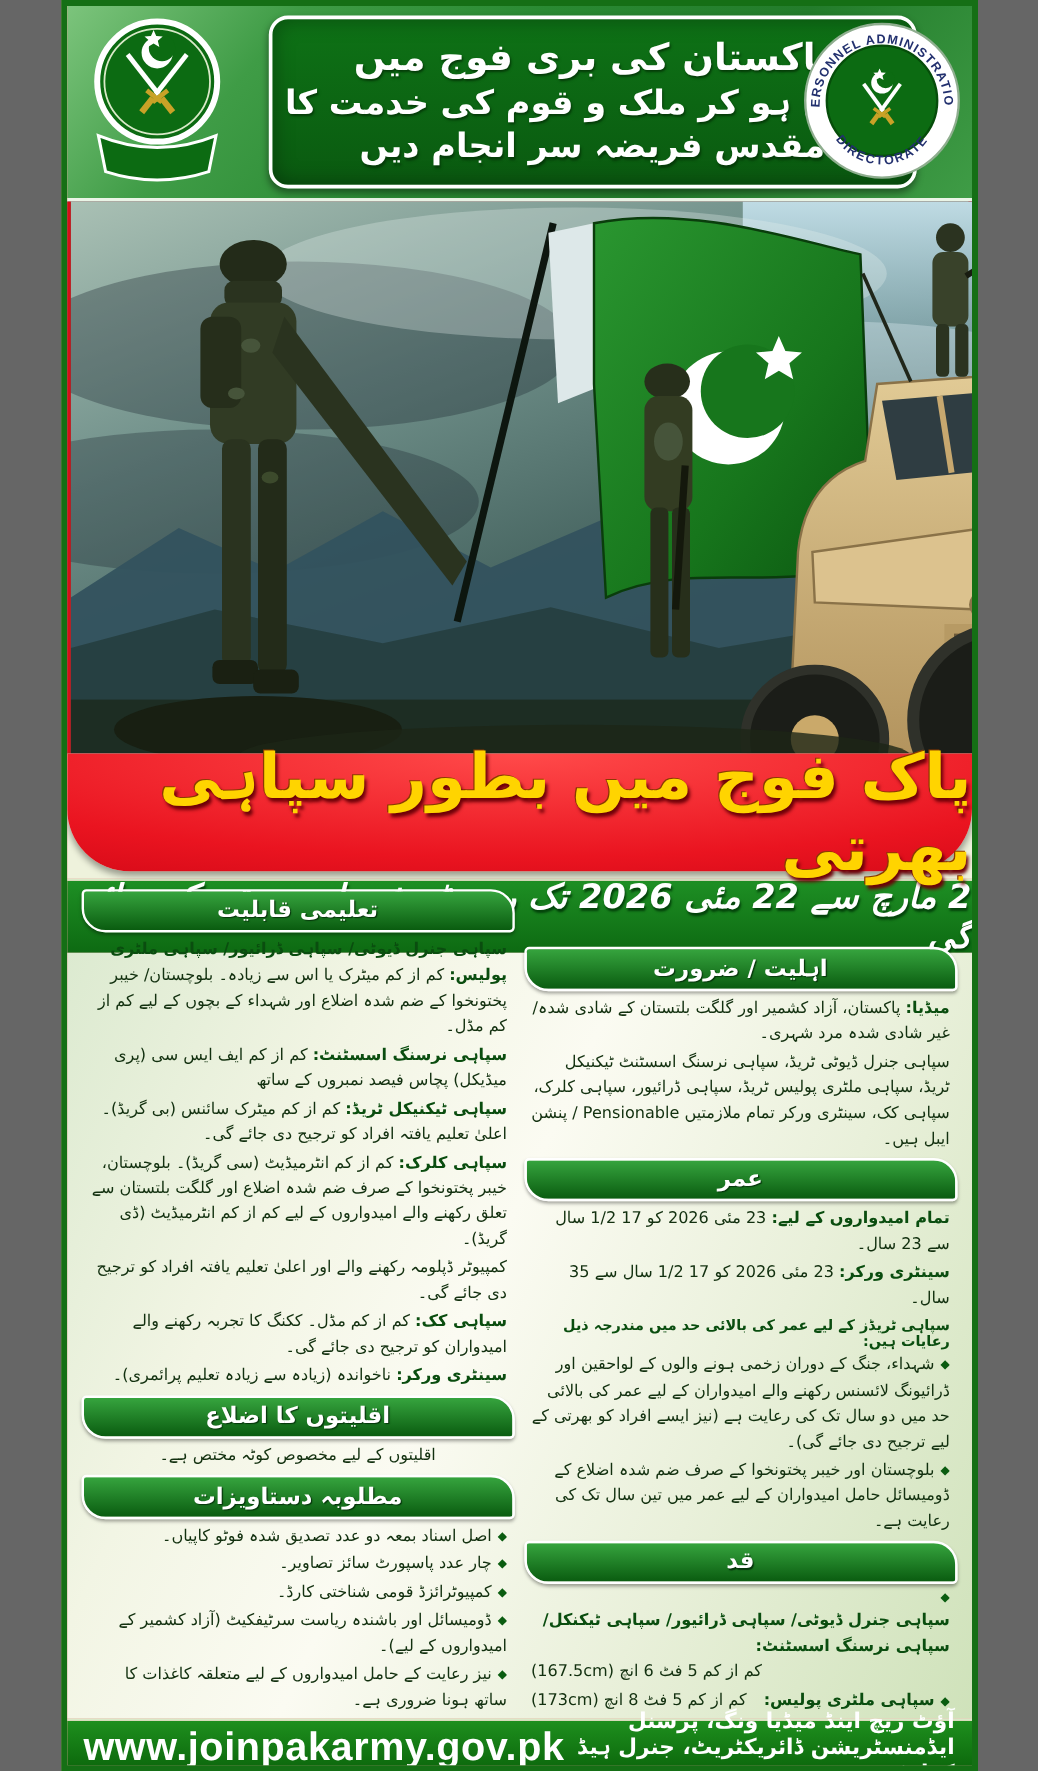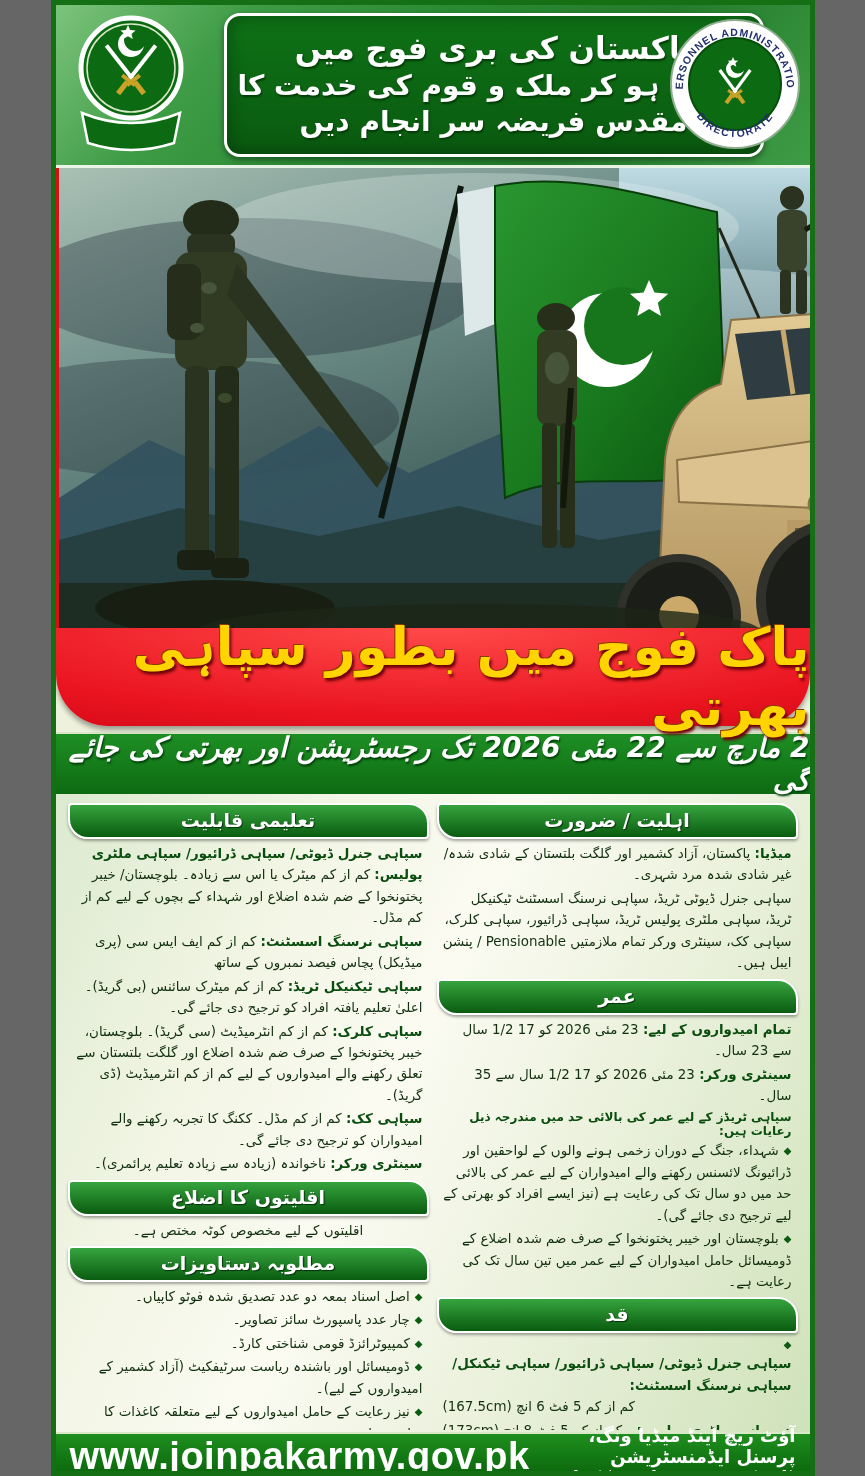--- a/index.html
+++ b/index.html
@@ -26,37 +26,37 @@
     border-radius:0 0 52px 52px;display:flex;align-items:center;justify-content:center;
     box-shadow:0 4px 5px rgba(0,0,0,.35);}
   .ribbon-red span{color:#ffd400;font-size:52px;font-weight:bold;direction:rtl;
     text-shadow:2px 3px 3px #6d0008, -1px -1px 0 #8c3b00;}
   
   .ribbon-date{height:60px;background:linear-gradient(180deg,#1e8f24,#0d6a12);
     display:flex;align-items:center;justify-content:center;border-top:2px solid #d9e9c8;}
   .ribbon-date span{color:#ffffff;font-size:28px;font-weight:bold;direction:rtl;text-shadow:1px 2px 2px #03400a;font-style:italic;}
   
   .body-area{height:638px;box-sizing:border-box;padding:6px 8px 2px;display:flex;gap:0;
-    background:linear-gradient(115deg,#dcead0 0%,#f2f5e4 25%,#fbfbf2 45%,#e9f0da 70%,#cfe2ba 100%);}
+    background:linear-gradient(115deg,#dcead0 0%,#f2f5e4 25%,#fbfbf2 45%,#e9f0da 70%,#cfe2ba 100%);align-items:flex-end;}
   .col{flex:1;display:flex;flex-direction:column;overflow:hidden;}
   .sec-bar{background:linear-gradient(180deg,#36a43e,#0a5c10);border:2px solid #ffffff;
     border-radius:4px 20px 4px 20px;color:#fff;font-weight:bold;font-size:19px;text-align:center;
     padding:4px 10px 6px;margin:3px 4px 4px;direction:rtl;box-shadow:0 2px 3px rgba(0,0,0,.35);text-shadow:1px 1px 1px #05320a;}
   .sec-body{direction:rtl;padding:0 10px;}
   .ln{margin:2px 0;font-size:13.4px;line-height:1.6;color:#12300f;text-align:right;}
   .ln .lead{color:#0a4d0f;font-weight:bold;}
   .bullet-icon{color:#0a5c10;font-size:10px;margin-left:5px;vertical-align:1px;}
   .h-row{display:flex;align-items:baseline;font-size:13.4px;line-height:1.6;color:#12300f;margin:2px 0;flex-wrap:wrap;}
   .h-label{font-weight:bold;color:#0a4d0f;}
   .h-val{margin-right:auto;padding-right:14px;white-space:nowrap;}
   .subhead{font-weight:bold;color:#0a4d0f;font-size:12px;margin:4px 0 2px;text-align:right;}
   
   .footer{height:44px;background:linear-gradient(180deg,#1e8f1e,#0a640a);display:flex;align-items:center;
     justify-content:space-between;padding:0 14px;border-top:2px solid #d9e9c8;}
-  .footer .url{font-family:"Liberation Sans",sans-serif;font-weight:bold;font-size:38px;color:#fff;letter-spacing:.5px;}
+  .footer .url{font-family:"Liberation Sans",sans-serif;font-weight:bold;font-size:33px;color:#fff;letter-spacing:.5px;}
   .footer .dept{color:#fff;font-size:18px;direction:rtl;font-weight:bold;}
 </style>
 </head>
 <body>
 
 <div class="poster">
 
   <div class="top-band">
     <div class="crest-wrap">
       <svg width="126" height="150" viewBox="0 0 126 150">
@@ -237,20 +237,21 @@
         <div class="sec-body">
 
             <p class="ln"><b class="lead">سپاہی جنرل ڈیوٹی/ سپاہی ڈرائیور/ سپاہی ملٹری پولیس:</b> <span>کم از کم میٹرک یا اس سے زیادہ۔ بلوچستان/ خیبر پختونخوا کے ضم شدہ اضلاع اور شہداء کے بچوں کے لیے کم از کم مڈل۔</span></p>
 
             <p class="ln"><b class="lead">سپاہی نرسنگ اسسٹنٹ:</b> <span>کم از کم ایف ایس سی (پری میڈیکل) پچاس فیصد نمبروں کے ساتھ</span></p>
 
             <p class="ln"><b class="lead">سپاہی ٹیکنیکل ٹریڈ:</b> <span>کم از کم میٹرک سائنس (بی گریڈ)۔ اعلیٰ تعلیم یافتہ افراد کو ترجیح دی جائے گی۔</span></p>
 
             <p class="ln"><b class="lead">سپاہی کلرک:</b> <span>کم از کم انٹرمیڈیٹ (سی گریڈ)۔ بلوچستان، خیبر پختونخوا کے صرف ضم شدہ اضلاع اور گلگت بلتستان سے تعلق رکھنے والے امیدواروں کے لیے کم از کم انٹرمیڈیٹ (ڈی گریڈ)۔</span></p>
 
+            <p class="ln"> <span>کمپیوٹر ڈپلومہ رکھنے والے اور اعلیٰ تعلیم یافتہ افراد کو ترجیح دی جائے گی۔</span></p>
 
             <p class="ln"><b class="lead">سپاہی کک:</b> <span>کم از کم مڈل۔ ککنگ کا تجربہ رکھنے والے امیدواران کو ترجیح دی جائے گی۔</span></p>
 
             <p class="ln"><b class="lead">سینٹری ورکر:</b> <span>ناخواندہ (زیادہ سے زیادہ تعلیم پرائمری)۔</span></p>
           </div>
       </div>
 
       <div>
         <div class="sec-bar">اقلیتوں کا اضلاع</div>
         <div class="sec-body" style="text-align:center">

